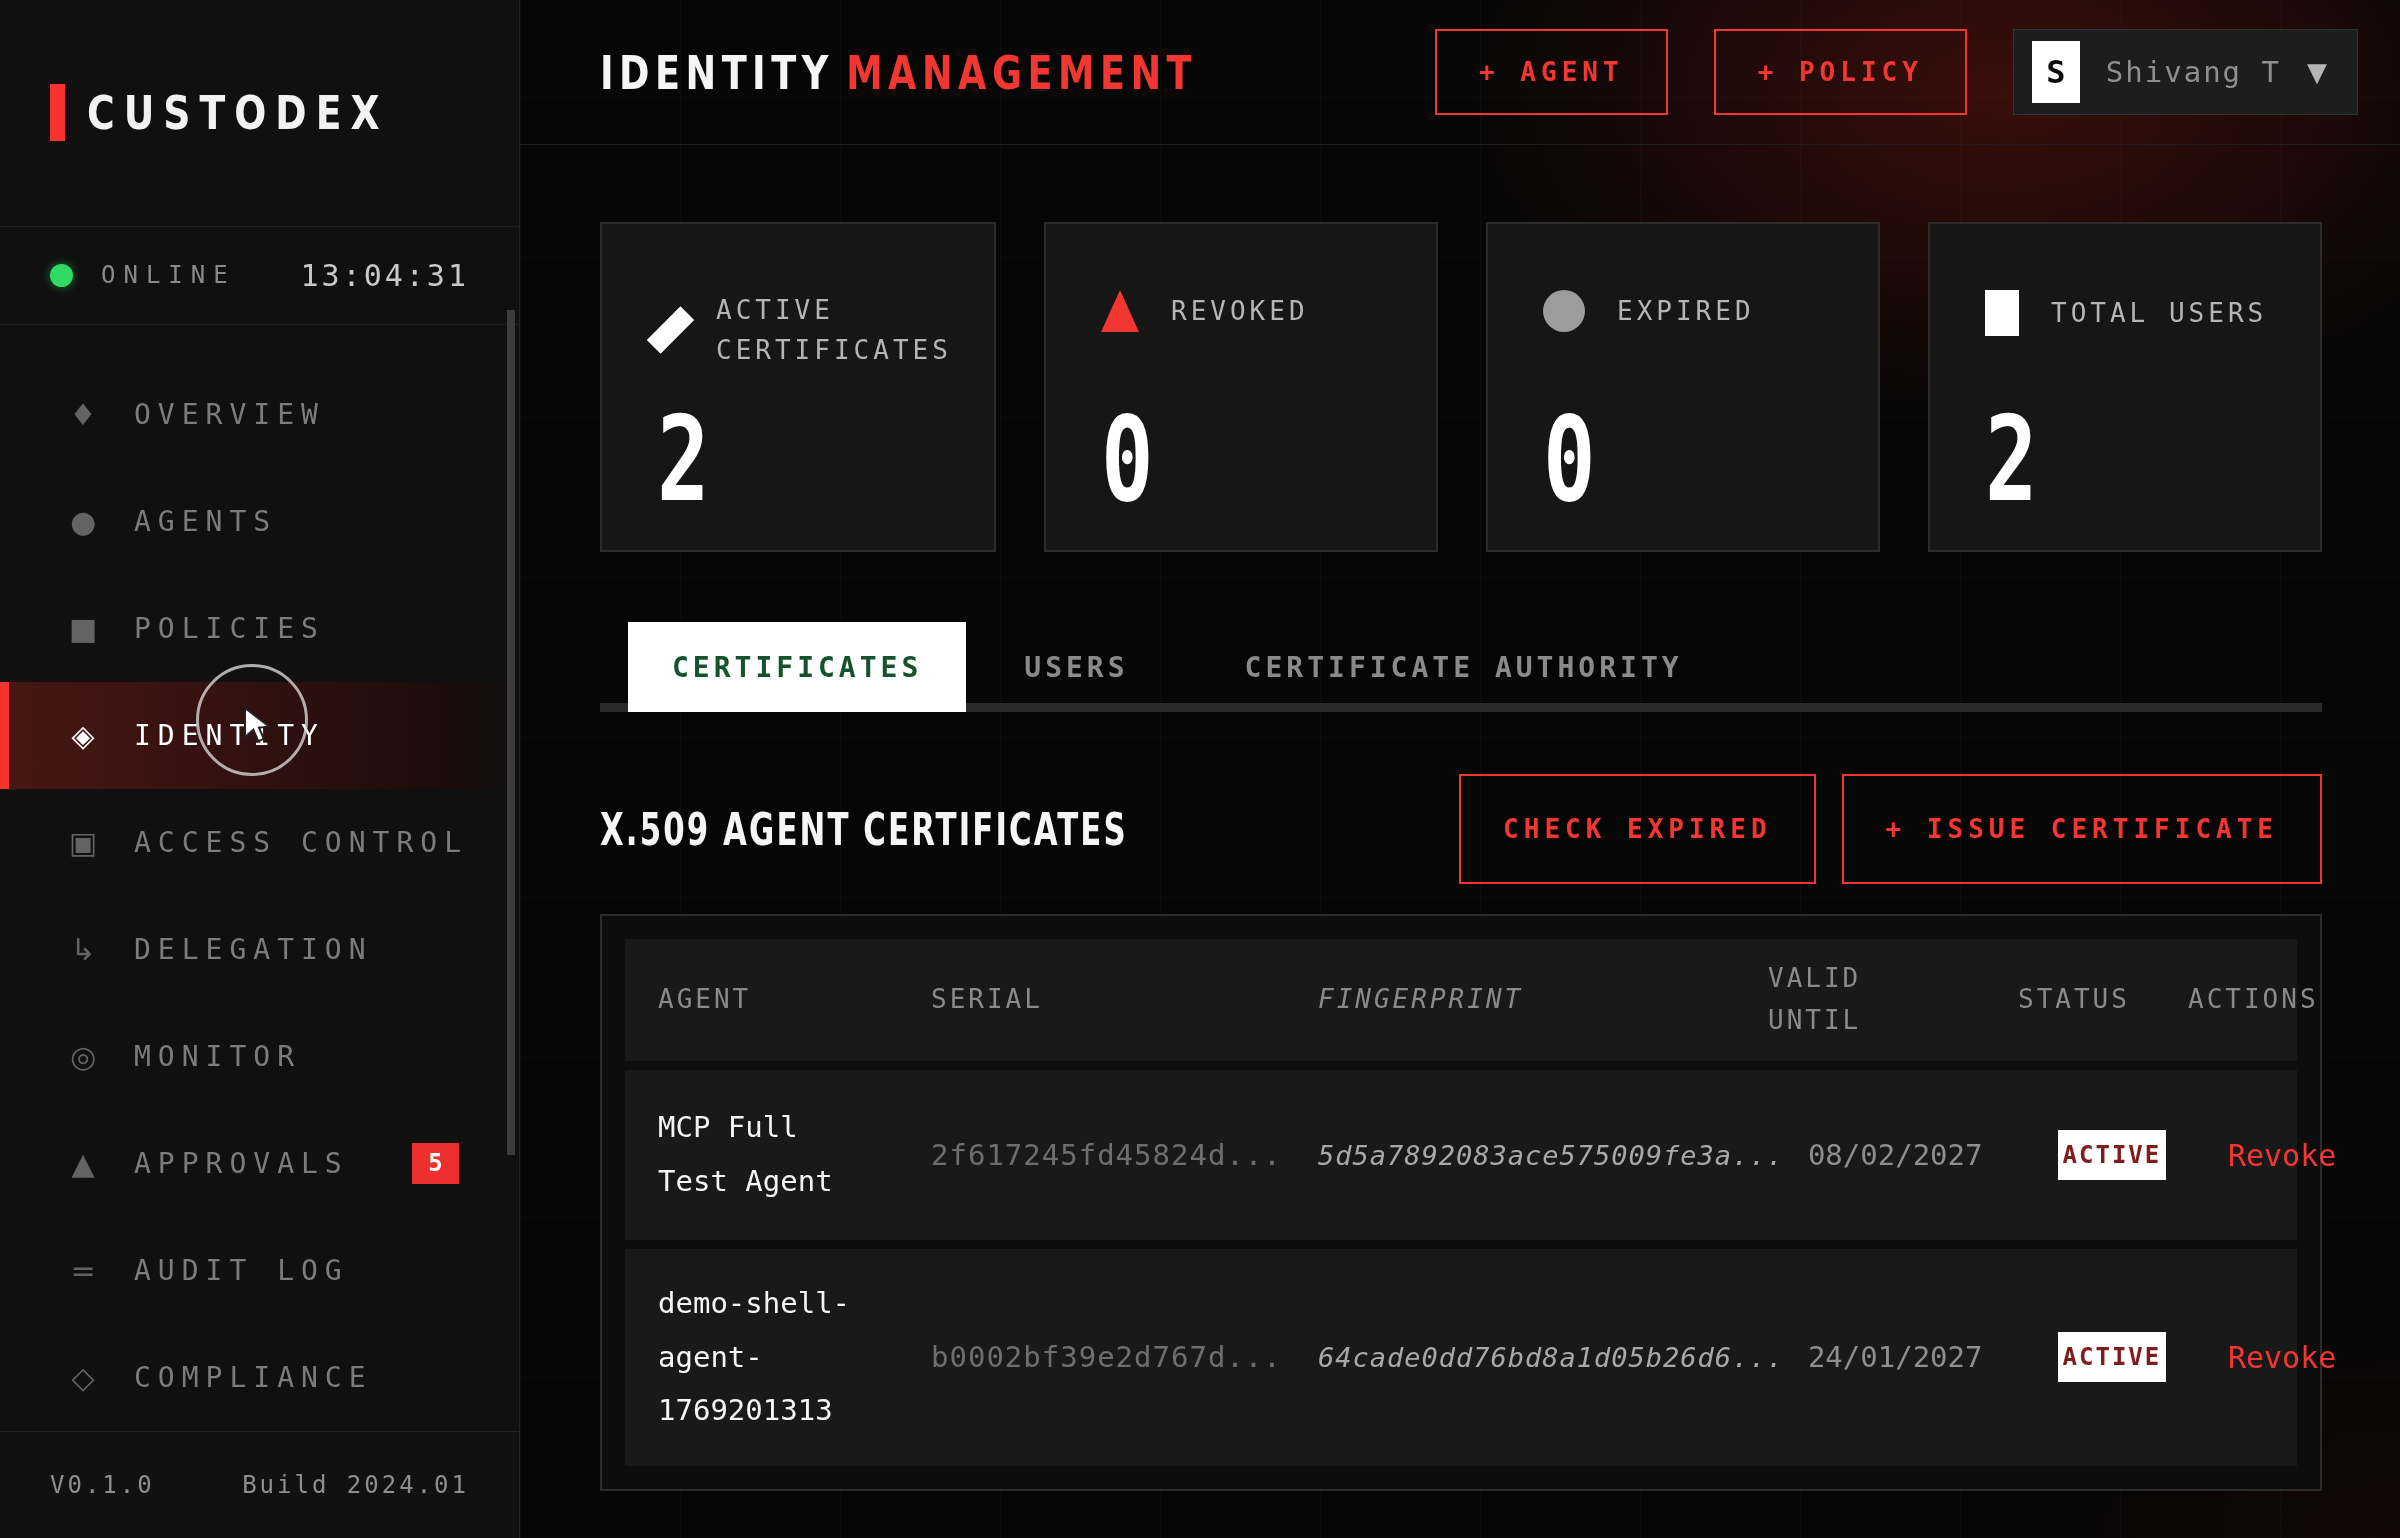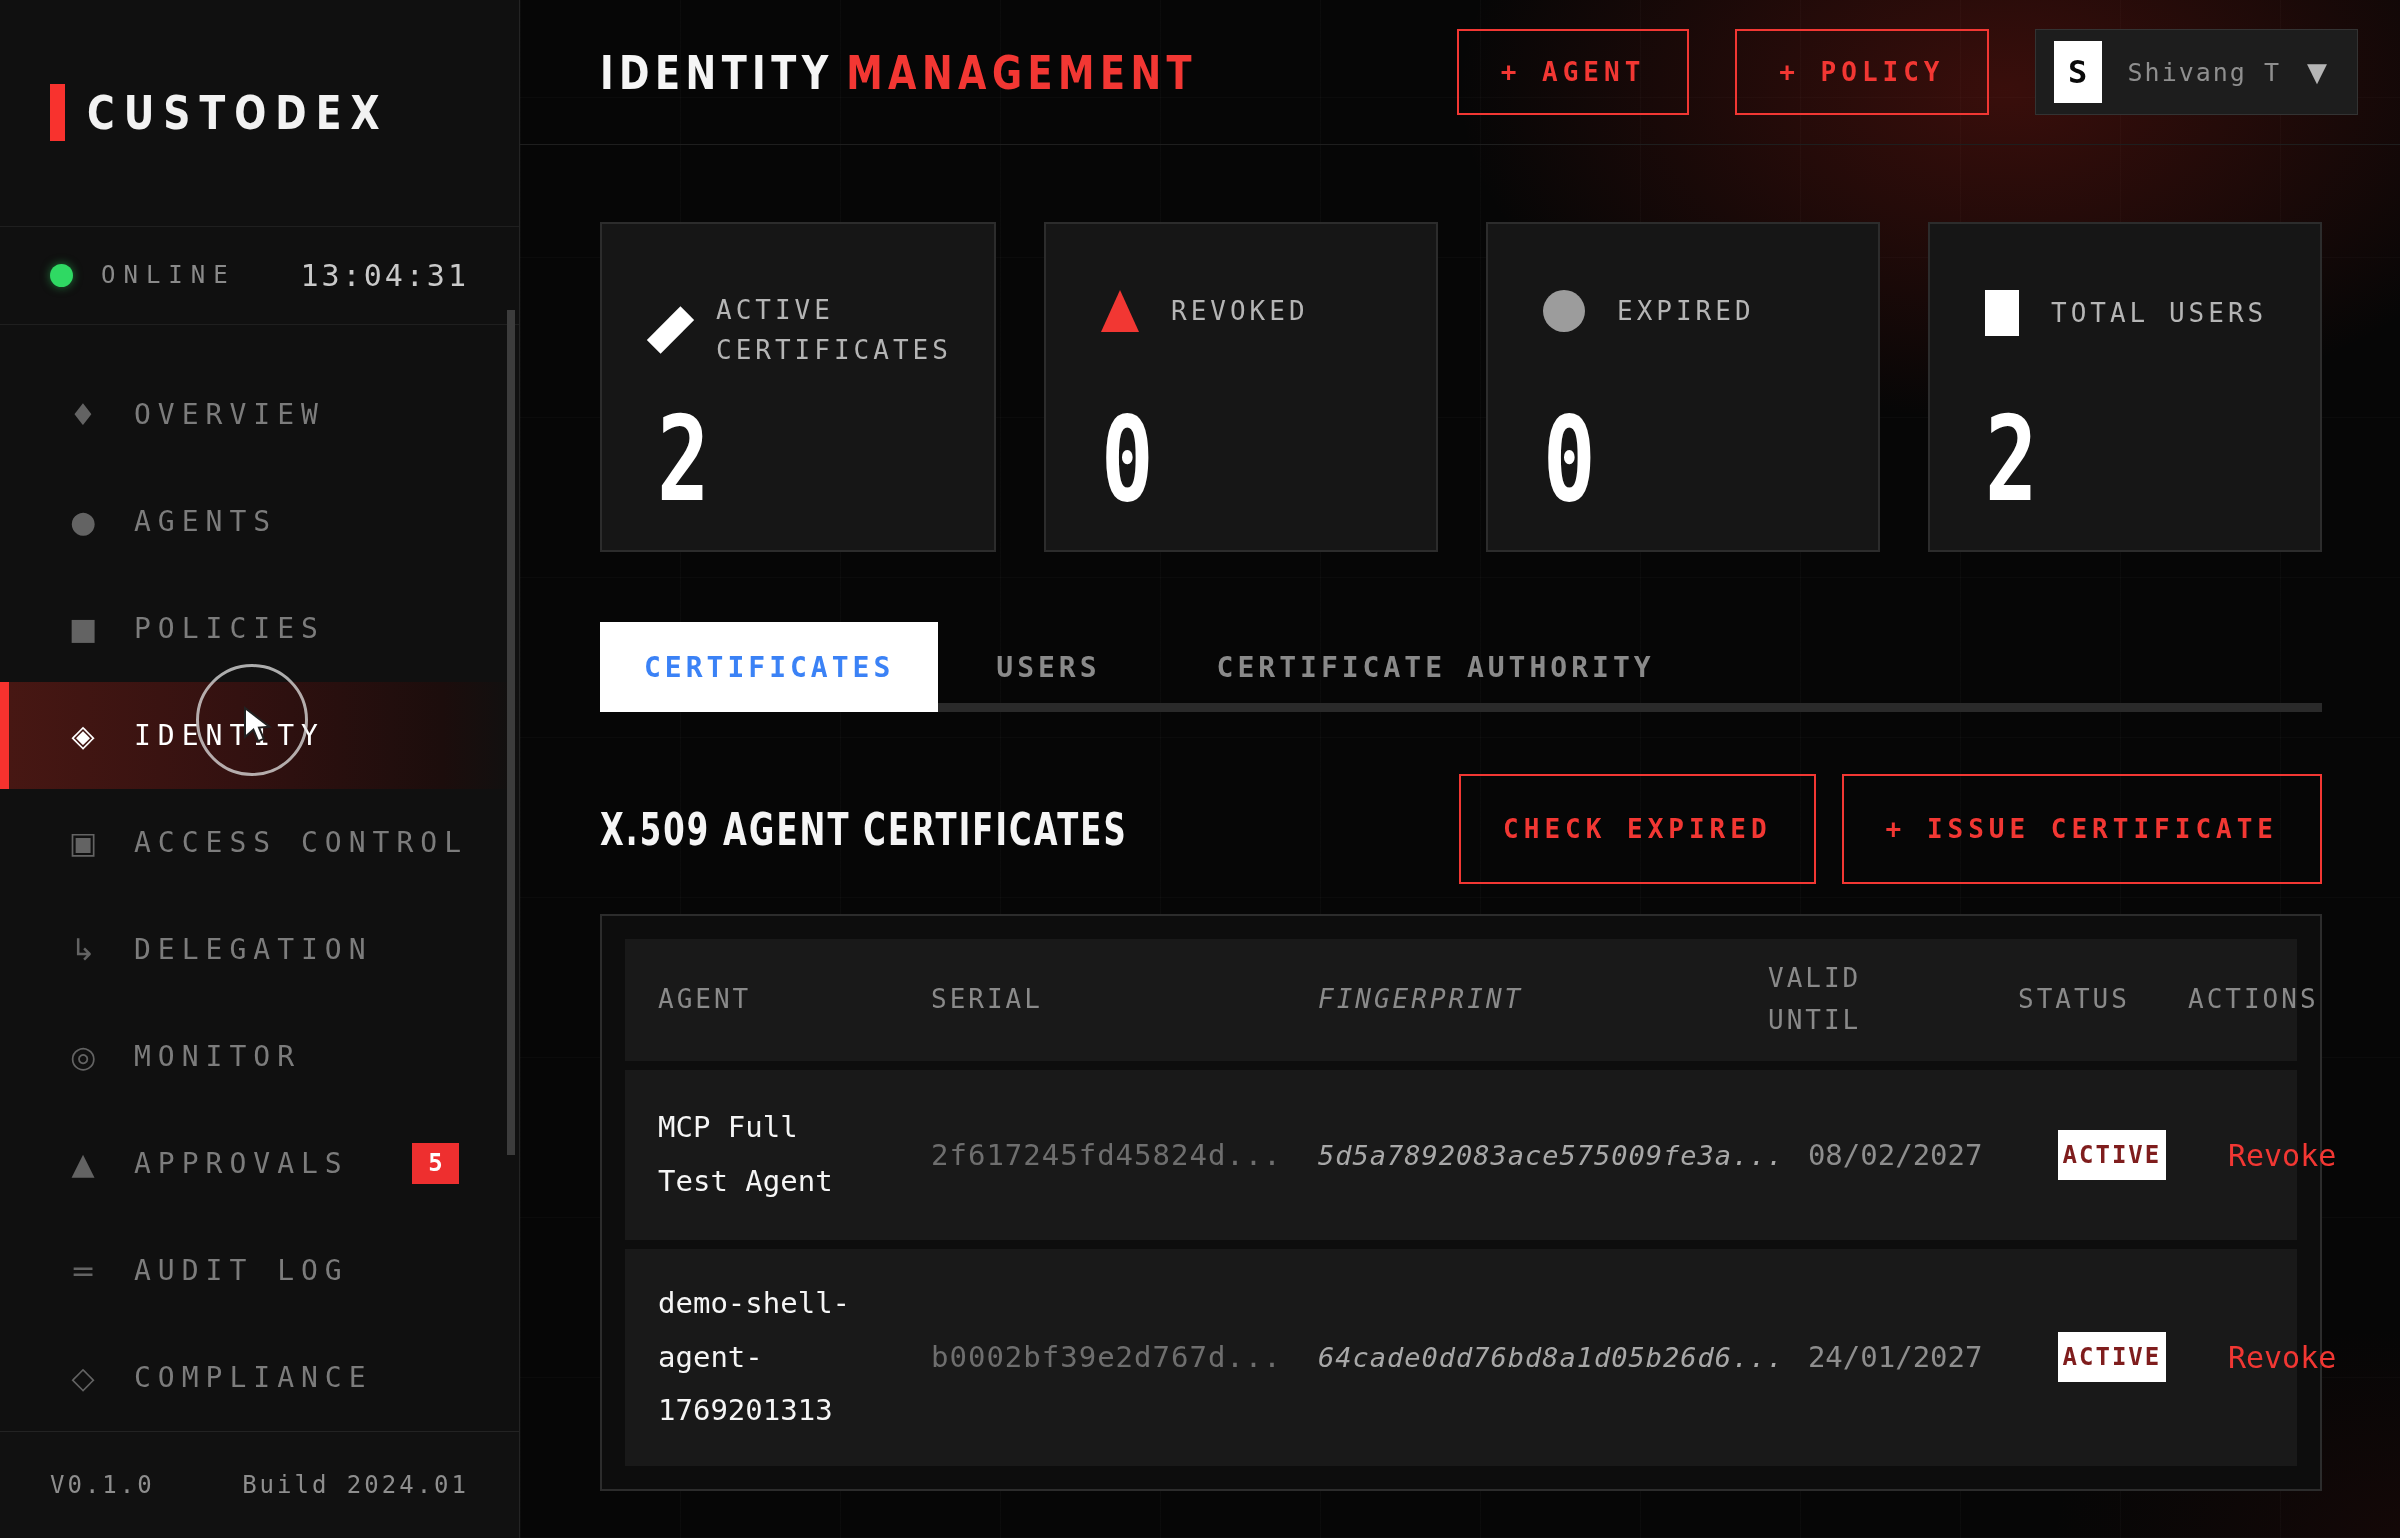--- a/index.html
+++ b/index.html
@@ -40,39 +40,39 @@
   .content-inner { position:relative; z-index:1; padding:0 78px 0 80px; }
 
   .topbar { height:145px; display:flex; align-items:center; border-bottom:1px solid #1e1e1e; margin:0 -78px 0 -80px; padding:0 42px 0 80px; }
   .page-title { font-family:"DejaVu Sans", sans-serif; font-weight:bold; font-size:47px; letter-spacing:7px; white-space:nowrap; display:inline-block; transform:scaleX(.78); transform-origin:left center; }
   .title-primary { color:#f5f5f5; }
   .title-accent { color:#f23733; margin-left:16px; }
   .topbar-actions { margin-left:auto; display:flex; align-items:center; gap:46px; }
   .btn-outline { border:2px solid #f23733; color:#f23733; background:transparent; font-family:"DejaVu Sans Mono", monospace; font-weight:bold; font-size:26px; letter-spacing:5px; padding:0 42px; height:86px; display:flex; align-items:center; cursor:pointer; white-space:nowrap; }
   .user-chip { height:86px; background:#1d1d1d; border:1px solid #333; display:flex; align-items:center; padding:0 30px 0 18px; gap:26px; cursor:pointer; }
   .avatar { width:48px; height:62px; background:#ffffff; color:#0a0a0a; font-weight:bold; font-size:32px; display:flex; align-items:center; justify-content:center; }
-  .user-name { font-size:25px; letter-spacing:2px; color:#8f8f8f; white-space:nowrap; }
+  .user-name { font-size:29px; letter-spacing:2px; color:#8f8f8f; white-space:nowrap; }
   .user-caret { font-family:"DejaVu Sans", sans-serif; font-size:26px; color:#b5b5b5; }
 
   
   .stats { display:flex; gap:48px; margin-top:77px; }
   .stat-card { position:relative; width:396px; height:330px; background:#161616; border:2px solid #2c2c2c; padding:66px 48px 40px 55px; }
   .stat-head { display:flex; align-items:center; }
   .stat-label { margin-left:32px; font-size:26px; letter-spacing:4px; line-height:1.55; color:#b5b5b5; max-width:230px; }
   .stat-value { position:absolute; left:55px; bottom:32px; font-weight:bold; font-size:118px; line-height:1; color:#ffffff; display:inline-block; transform:scaleX(.74); transform-origin:left bottom; }
   .icon-diamond { width:38px; height:38px; background:#fff; transform:rotate(45deg) scale(.72,1.25); }
   .icon-triangle { width:0; height:0; border-left:19px solid transparent; border-right:19px solid transparent; border-bottom:42px solid #f23733; }
   .icon-circle { width:42px; height:42px; border-radius:50%; background:#9c9c9c; }
   .icon-square { width:34px; height:46px; background:#fff; }
 
   
   .tabs { position:relative; display:flex; align-items:stretch; margin-top:70px; height:90px; }
   .tabs::after { content:""; position:absolute; left:0; right:0; bottom:0; height:9px; background:#2a2a2a; }
   .tab { position:relative; z-index:1; display:flex; align-items:center; font-weight:bold; font-size:28px; letter-spacing:4px; color:#8a8a8a; padding:0 58px; cursor:pointer; white-space:nowrap; }
-  .tab.active { background:#ffffff; color:#3b82f6; padding:0 44px; }
+  .tab.active { background:#ffffff; color:#14532d; padding:0 44px;margin-left:28px; }
 
   
   .section-head { display:flex; align-items:center; margin-top:62px; }
   .section-title { font-family:"DejaVu Sans", sans-serif; font-weight:bold; font-size:44px; letter-spacing:3px; color:#f5f5f5; white-space:nowrap; display:inline-block; transform:scaleX(.70); transform-origin:left center; }
   .section-actions { margin-left:auto; display:flex; gap:26px; }
   .btn-outline.tall { height:110px; }
 
   
   .table-panel { margin-top:30px; background:#0d0d0d; border:2px solid #2c2c2c; padding:23px; display:flex; flex-direction:column; gap:9px; }
   .t-block { background:#191919; display:flex; align-items:center; padding:0 33px; }

